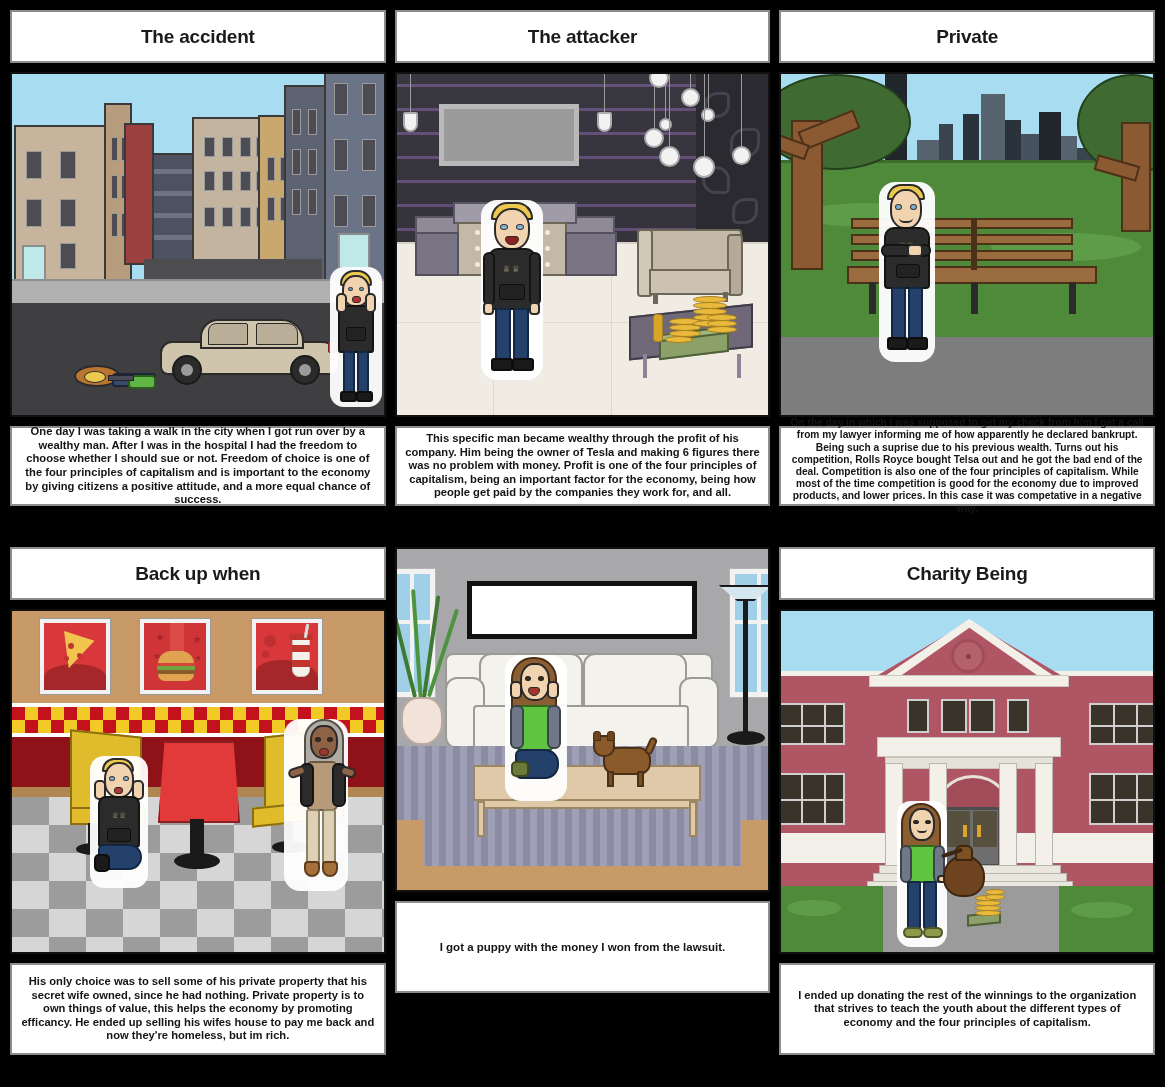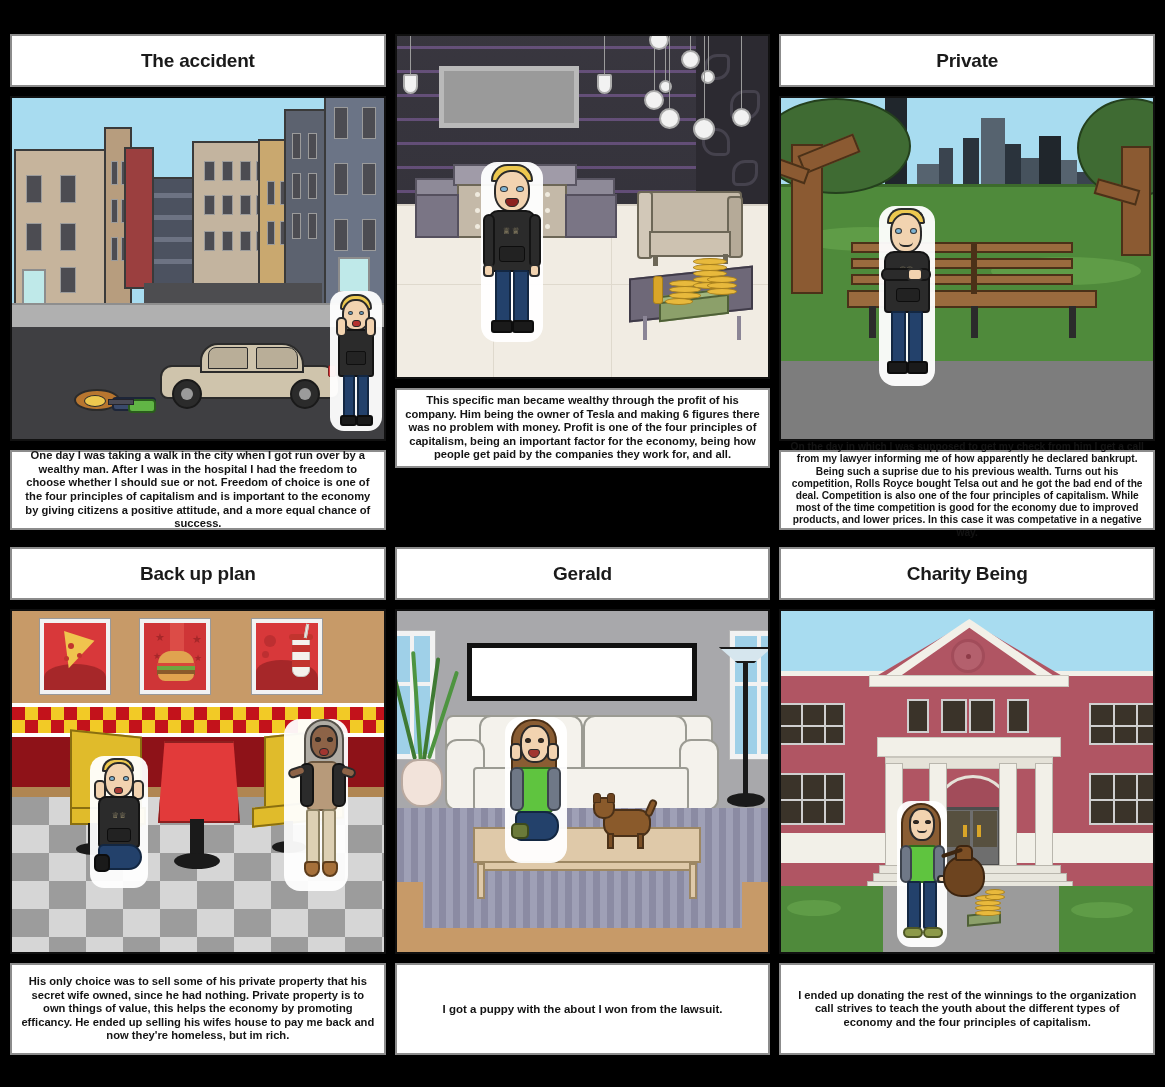--- a/index.html
+++ b/index.html
@@ -14,21 +14,21 @@
     position: relative;
     overflow: hidden;
   }
   .row {
     position: absolute;
     left: 0; width: 1165px;
     display: flex;
     gap: 9px;
     padding: 0 10px;
   }
-  .row-1 { top: 10px; margin-top: 24px; }
+  .row-1 { top: 10px; }
   .row-2 { top: 547px; }
 
   .cell {
     width: 376px;
     display: flex;
     flex-direction: column;
     gap: 9px;
   }
 
   
@@ -281,20 +281,23 @@
           </div>
         </div>
       </div>
 
       <div class="caption-box">
         <div class="caption-text">One day I was taking a walk in the city when I got run over by a wealthy man. After I was in the hospital I had the freedom to choose whether I should sue or not. Freedom of choice is one of the four principles of capitalism and is important to the economy by giving citizens a positive attitude, and a more equal chance of success.</div>
       </div>
     </div>
 
     <div class="cell">
+      <div class="title-box">
+        <div class="title-text">The attacker</div>
+      </div>
 
       <div class="panel">
         <div class="scene">
           <div style="position:absolute;inset:0;background:#36343c;"></div>
           <div class="s2-stripe" style="top:10px;"></div>
           <div class="s2-stripe" style="top:34px;"></div>
           <div class="s2-stripe" style="top:58px;"></div>
           <div class="s2-stripe" style="top:82px;"></div>
           <div class="s2-stripe" style="top:106px;"></div>
           <div class="s2-stripe" style="top:130px;"></div>
@@ -487,21 +490,21 @@
       <div class="caption-box">
         <div class="caption-text cap-small">On the day in which I was supposed to get my check from him I get a call from my lawyer informing me of how apparently he declared bankrupt. Being such a suprise due to his previous wealth. Turns out his competition, Rolls Royce bought Telsa out and he got the bad end of the deal. Competition is also one of the four principles of capitalism. While most of the time competition is good for the economy due to improved products, and lower prices. In this case it was competative in a negative way.</div>
       </div>
     </div>
   </div>
 
   <div class="row row-2">
 
     <div class="cell">
       <div class="title-box">
-        <div class="title-text">Back up plan</div>
+        <div class="title-text">Back up when</div>
       </div>
 
       <div class="panel">
         <div class="scene">
           <div class="s4-wallTop"></div>
 
           <div class="poster" style="left:28px;">
             <div style="position:absolute;inset:0;background:#d8383a;"></div>
             <div style="position:absolute;left:0;right:0;bottom:0;height:26px;background:#a62729;border-radius:50% 50% 0 0;"></div>
             <div style="position:absolute;left:14px;top:12px;width:0;height:0;border-left:16px solid transparent;border-right:16px solid transparent;border-top:34px solid #f0c44e;transform:rotate(18deg);"></div>
@@ -597,23 +600,20 @@
           </div>
         </div>
       </div>
 
       <div class="caption-box">
         <div class="caption-text">His only choice was to sell some of his private property that his secret wife owned, since he had nothing. Private property is to own things of value, this helps the economy by promoting efficancy. He ended up selling his wifes house to pay me back and now they're homeless, but im rich.</div>
       </div>
     </div>
 
     <div class="cell">
-      <div class="title-box">
-        <div class="title-text">Gerald</div>
-      </div>
 
       <div class="panel">
         <div class="scene">
           <div class="s5-wall"></div>
 
           <div class="s5-win" style="left:-14px;top:20px;width:52px;height:128px;">
             <div style="position:absolute;left:0;right:0;top:46px;height:4px;background:#f2f2f2;"></div>
             <div style="position:absolute;left:22px;top:0;bottom:0;width:4px;background:#f2f2f2;"></div>
           </div>
           <div class="s5-win" style="right:-14px;top:20px;width:52px;height:128px;">
@@ -682,21 +682,21 @@
             <div style="position:absolute;left:196px;top:182px;width:8px;height:10px;background:#6d441f;border:1px solid #4b3118;border-radius:3px 3px 0 0;"></div>
             <div style="position:absolute;left:210px;top:182px;width:8px;height:10px;background:#6d441f;border:1px solid #4b3118;border-radius:3px 3px 0 0;"></div>
             <div style="position:absolute;left:250px;top:188px;width:8px;height:18px;background:#8a5a2b;border:2px solid #4b3118;border-radius:4px;transform:rotate(24deg);"></div>
             <div style="position:absolute;left:210px;top:222px;width:7px;height:16px;background:#7c4f25;border:2px solid #4b3118;"></div>
             <div style="position:absolute;left:240px;top:222px;width:7px;height:16px;background:#7c4f25;border:2px solid #4b3118;"></div>
           </div>
         </div>
       </div>
 
       <div class="caption-box">
-        <div class="caption-text cap-one">I got a puppy with the about I won from the lawsuit.</div>
+        <div class="caption-text cap-one">I got a puppy with the money I won from the lawsuit.</div>
       </div>
     </div>
 
     <div class="cell">
       <div class="title-box">
         <div class="title-text">Charity Being</div>
       </div>
 
       <div class="panel">
         <div class="scene">
@@ -798,17 +798,17 @@
             <div class="coin" style="left:194px;top:289px;width:26px;height:6px;"></div>
             <div class="coin" style="left:194px;top:294px;width:26px;height:6px;"></div>
             <div class="coin" style="left:194px;top:299px;width:26px;height:6px;"></div>
             <div class="coin" style="left:204px;top:278px;width:20px;height:6px;"></div>
             <div class="coin" style="left:204px;top:283px;width:20px;height:6px;"></div>
           </div>
         </div>
       </div>
 
       <div class="caption-box">
-        <div class="caption-text">I ended up donating the rest of the winnings to the organization call strives to teach the youth about the different types of economy and the four principles of capitalism.</div>
+        <div class="caption-text">I ended up donating the rest of the winnings to the organization that strives to teach the youth about the different types of economy and the four principles of capitalism.</div>
       </div>
     </div>
   </div>
 </div>
 
 </body></html>

